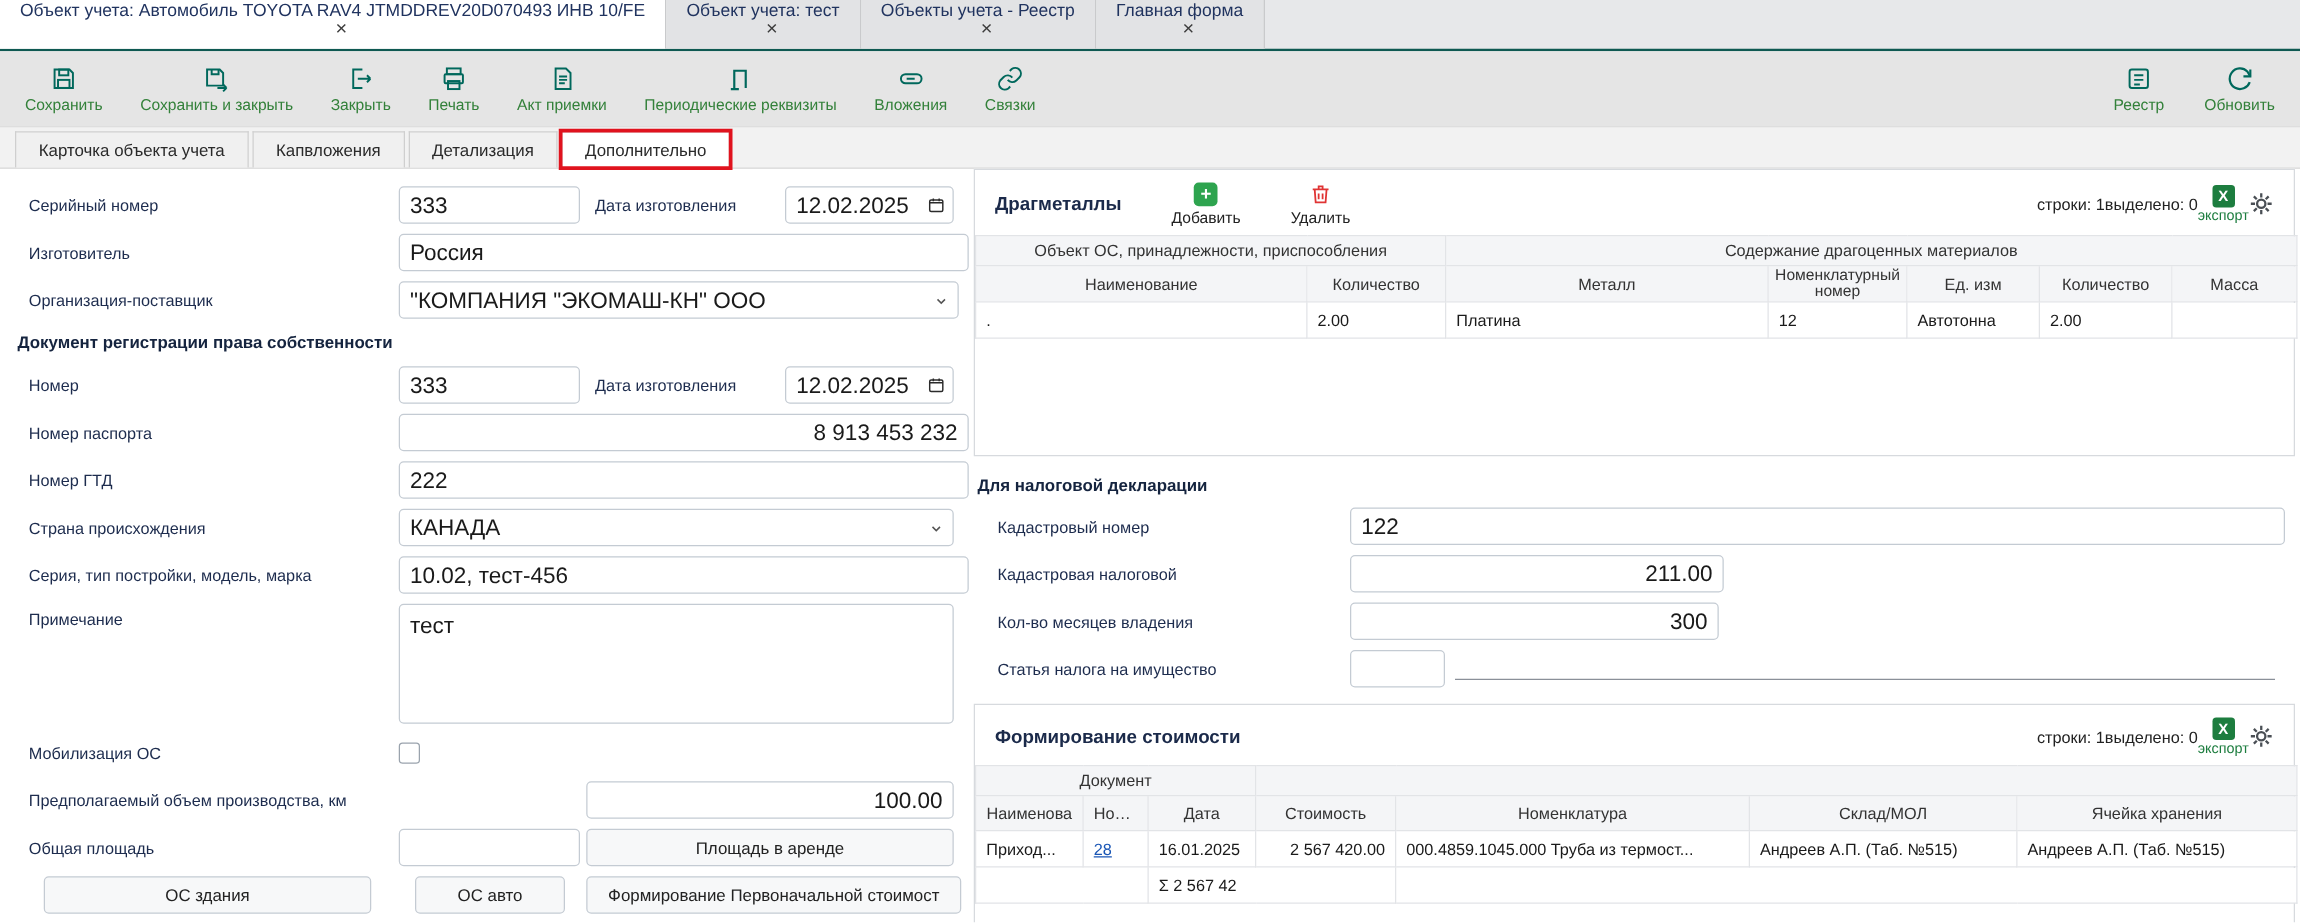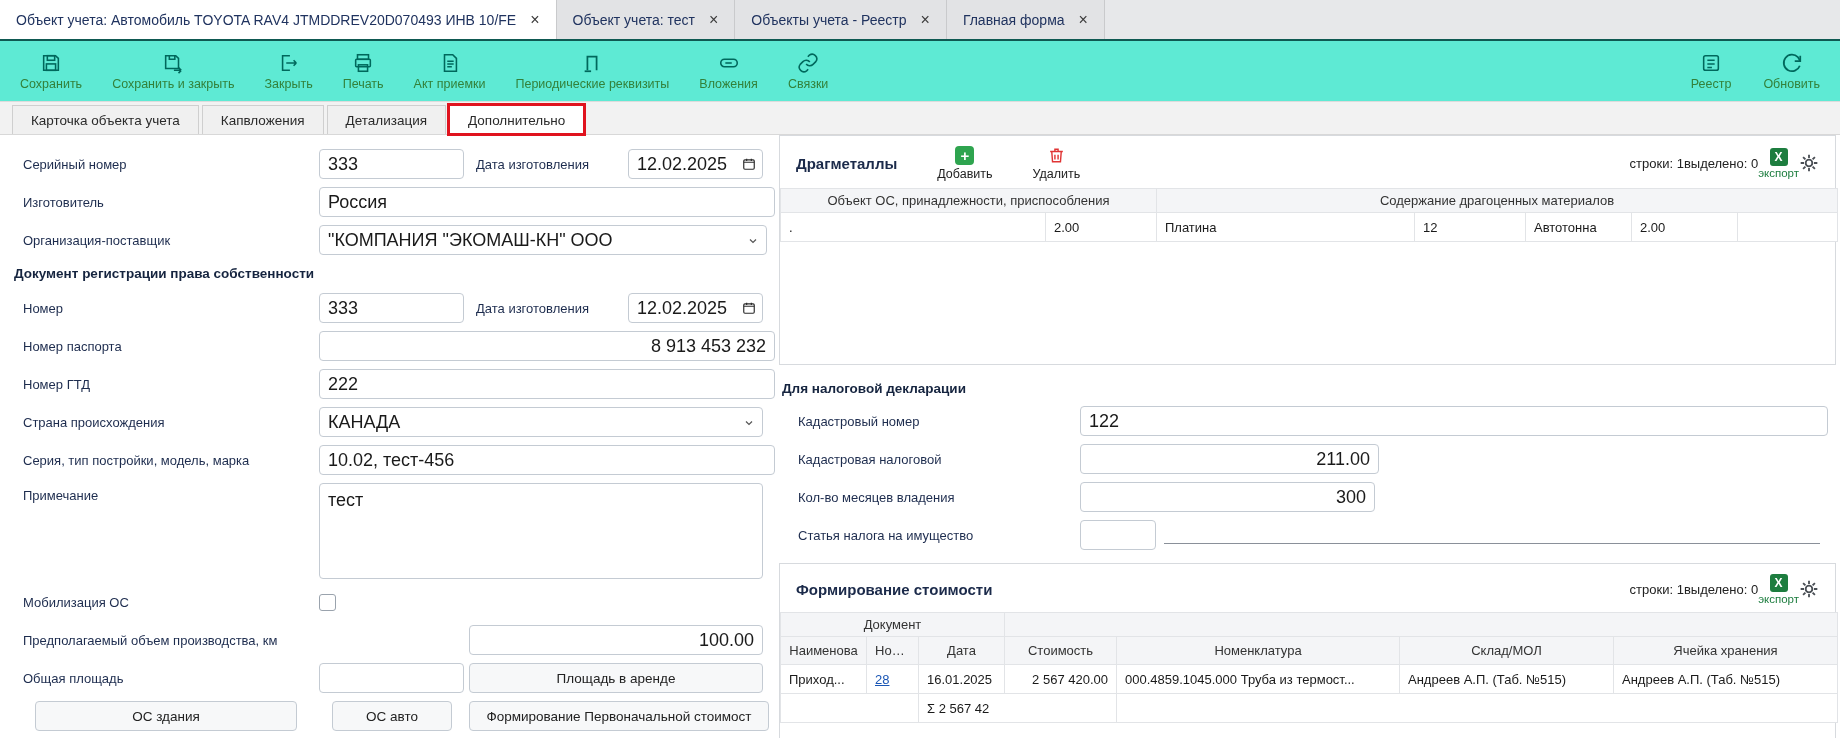--- a/index.html
+++ b/index.html
@@ -2,26 +2,26 @@
 <html><head>
 <meta charset="utf-8">
 <style>
   * { box-sizing: border-box; margin: 0; padding: 0; }
   html,body { background:#fff; }
   body { font-family: "Liberation Sans", sans-serif; }
   #app { position:relative; width:1840px; height:738px; background:#fff; overflow:hidden; font-size:13px; color:#222; }
 
   
   .tabbar { height:41px; background:#e7e8ea; display:flex; border-bottom:2px solid #0f5952; }
-  .tab { display:flex; align-items:center; padding:0 16px; border-right:1px solid #c9cacc; color:#20335f; font-size:14px; background:#e2e3e5; white-space:nowrap; }
+  .tab { display:flex; align-items:center; padding:0 16px; border-right:1px solid #c9cacc; color:#20335f; font-size:14px; background:#e2e3e5; white-space:nowrap;flex-direction:column; }
   .tab.active { background:#ffffff; }
   .tab .x { margin-left:14px; color:#3c3c3c; font-size:16px; line-height:1; cursor:pointer; }
 
   
-  .toolbar { height:61px; background:#5eead4; border-bottom:1px solid #dcdcdc; display:flex; align-items:center; padding:0 20px; }
+  .toolbar { height:61px; background:#e5e5e5; border-bottom:1px solid #dcdcdc; display:flex; align-items:center; padding:0 20px; }
   .tgroup { display:flex; gap:30px; align-items:center; }
   .titem { display:flex; flex-direction:column; align-items:center; gap:3px; cursor:pointer; }
   .titem svg { width:22px; height:22px; color:#00685c; }
   .titem .lbl { font-size:12.5px; color:#33813a; white-space:nowrap; }
   .tright { margin-left:auto; display:flex; gap:32px; }
 
   
   .subtabs { height:33px; background:#f2f2f2; border-bottom:1px solid #d8d8d8; display:flex; align-items:stretch; padding-left:12px; }
   .subtab { display:flex; align-items:center; padding:0 18px; border:1px solid #cfcfcf; border-bottom:none; background:#f0f0f0; margin-right:3px; margin-top:3px; font-size:13.5px; color:#2a2a2a; cursor:pointer; white-space:nowrap; }
   .subtab.active { background:#fff; outline:3px solid #e0131e; outline-offset:-1px; z-index:2; }
@@ -331,20 +331,29 @@
               <col style="width:106px">
               <col style="width:106px">
               <col style="width:100px">
             </colgroup>
           <tbody>
               <tr>
             <th class="group" colspan="2">Объект ОС, принадлежности, приспособления</th>
             <th class="group" colspan="5">Содержание драгоценных материалов</th>
           </tr>
           <tr>
+            <th>Наименование</th>
+            <th>Количество</th>
+            <th>Металл</th>
+            <th class="wrap">Номенклатурный номер</th>
+            <th>Ед. изм</th>
+            <th>Количество</th>
+            <th>Масса</th>
+          </tr>
+          <tr>
             <td>.</td>
             <td>2.00</td>
             <td>Платина</td>
             <td>12</td>
             <td>Автотонна</td>
             <td>2.00</td>
             <td></td>
           </tr>
         </tbody>
           </table>

